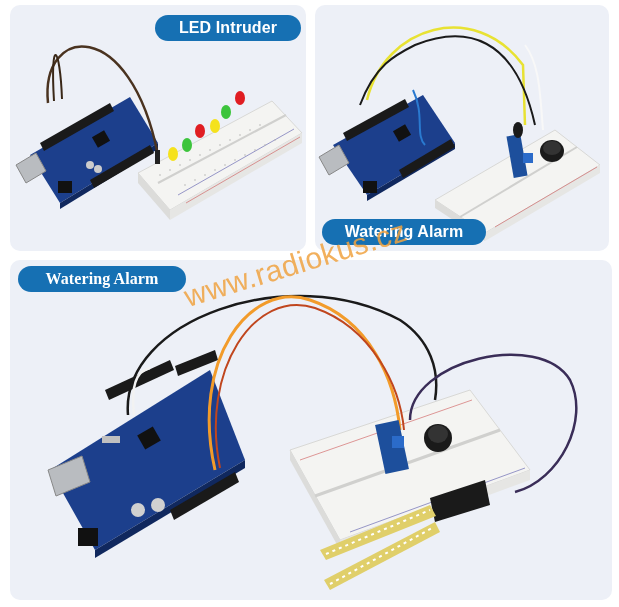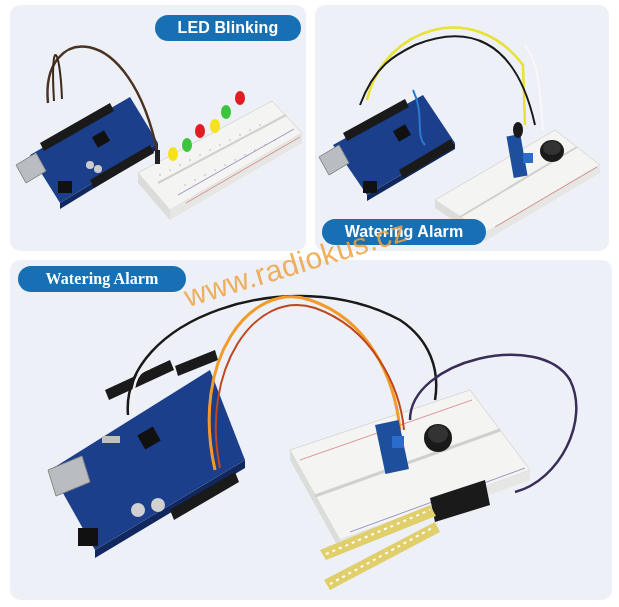--- a/index.html
+++ b/index.html
@@ -88,21 +88,21 @@
 
     <g>
       <ellipse cx="163" cy="149" rx="5" ry="7" fill="#f5e21d"></ellipse>
       <ellipse cx="177" cy="140" rx="5" ry="7" fill="#3cc43c"></ellipse>
       <ellipse cx="190" cy="126" rx="5" ry="7" fill="#e01d22"></ellipse>
       <ellipse cx="205" cy="121" rx="5" ry="7" fill="#f5e21d"></ellipse>
       <ellipse cx="216" cy="107" rx="5" ry="7" fill="#3cc43c"></ellipse>
       <ellipse cx="230" cy="93" rx="5" ry="7" fill="#e01d22"></ellipse>
     </g>
   </svg>
-  <div class="badge" id="badge-led">LED Blinking</div>
+  <div class="badge" id="badge-led">LED Intruder</div>
 </div>
 
 <div class="panel" id="panel-intruder">
   <svg width="294" height="246" viewBox="0 0 294 246">
     <g>
       <polygon points="120,195 240,125 285,160 170,228" fill="#f4f4f2" stroke="#d8d8d6"></polygon>
       <polygon points="120,195 170,228 170,236 120,203" fill="#dcdcda"></polygon>
       <polygon points="170,228 285,160 285,168 170,236" fill="#e6e6e4"></polygon>
       <line x1="145" y1="212" x2="262" y2="142" stroke="#d0d0ce" stroke-width="2"></line>
       <line x1="180" y1="222" x2="282" y2="162" stroke="#c55" stroke-width="0.6"></line>

